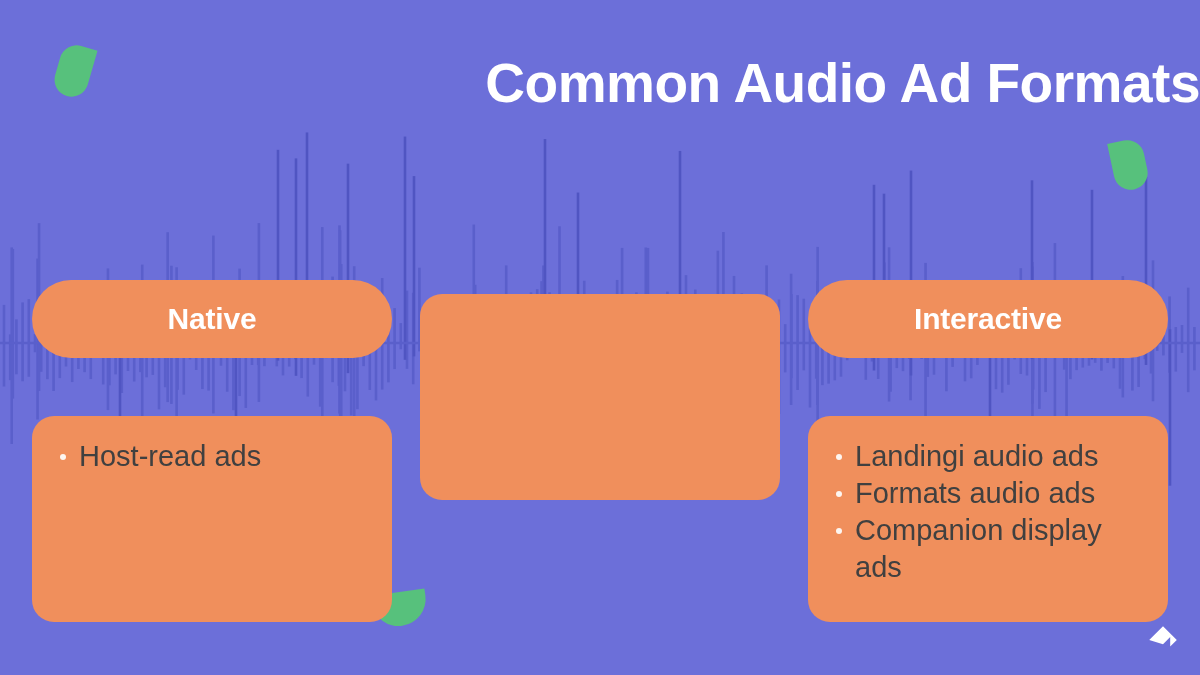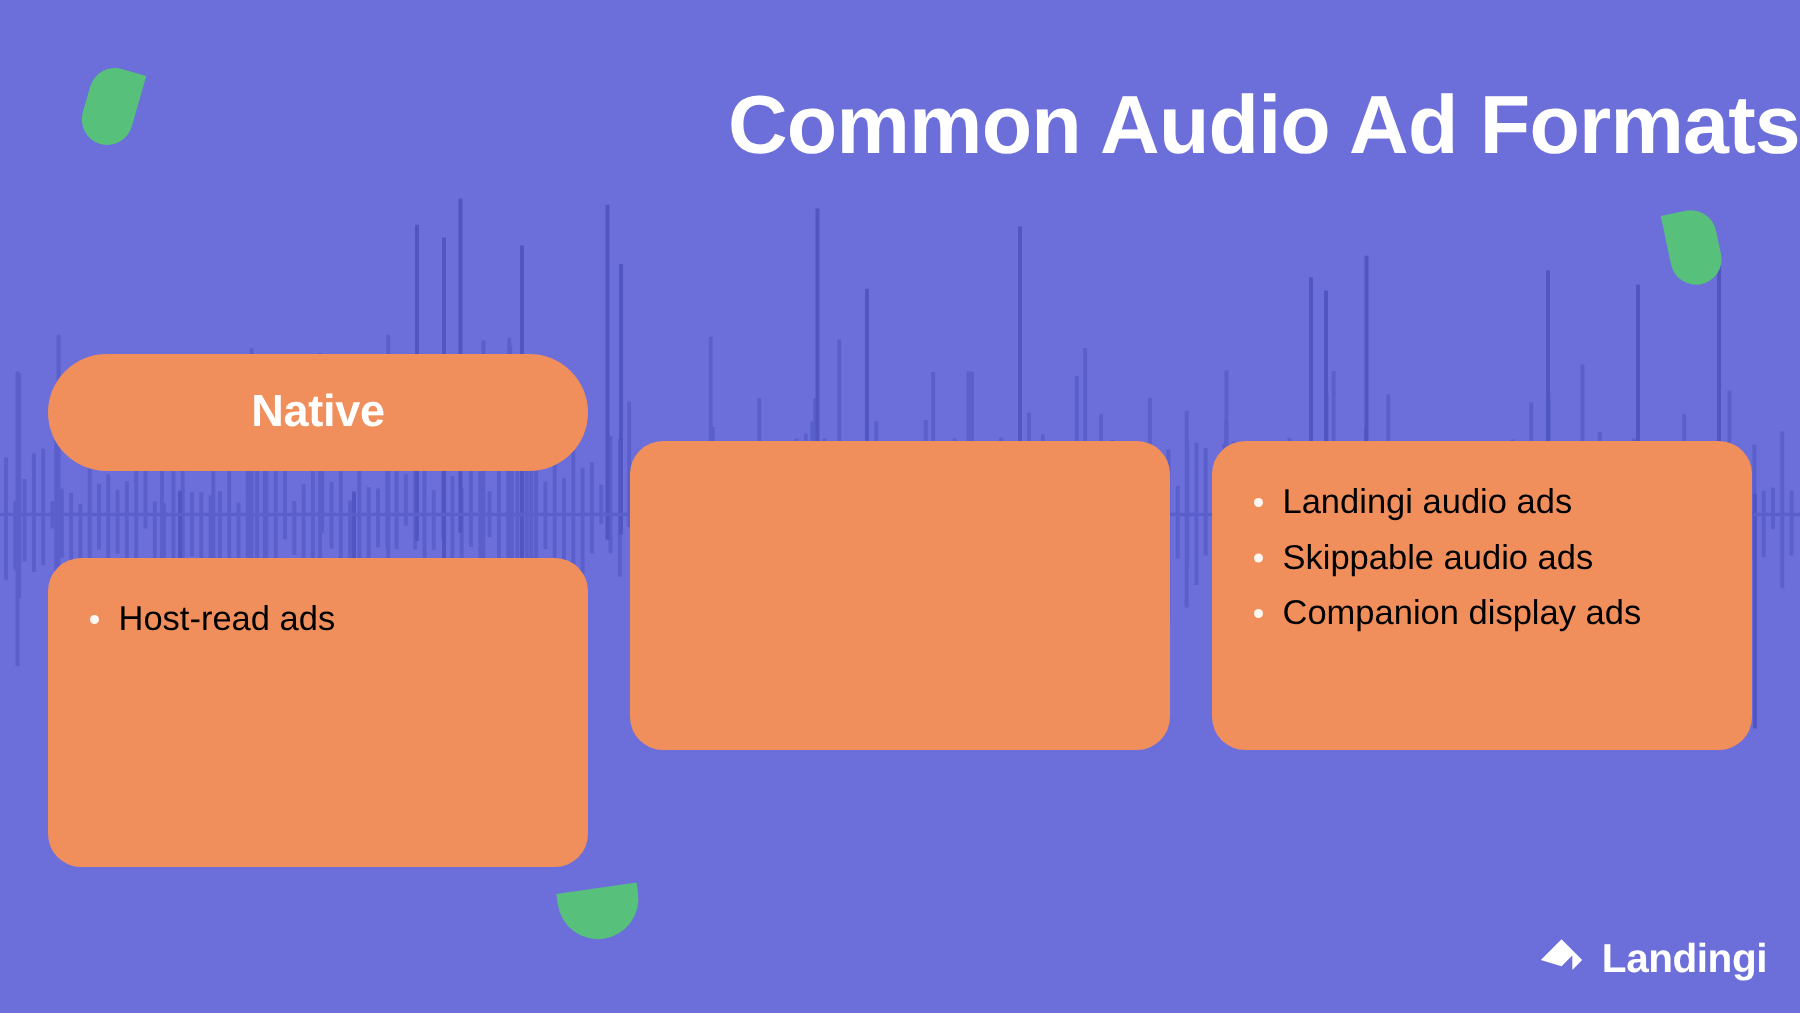--- a/index.html
+++ b/index.html
@@ -94,39 +94,40 @@
     height: 78px;
     background: #f08f5c;
     border-radius: 40px;
     display: flex;
     align-items: center;
     justify-content: center;
     color: #ffffff;
     font-size: 30px;
     font-weight: bold;
     letter-spacing: -0.2px;
+    margin-top: 44px;
   }
 
   .card {
     margin-top: 58px;
     min-height: 206px;
     background: #f08f5c;
     border-radius: 22px;
     padding: 22px 18px 20px 20px;
   }
 
   .bullets {
     list-style: none;
   }
 
   .bullets li {
     position: relative;
     padding-left: 27px;
-    color: #000000;
-    font-size: 23px;
+    color: #404040;
+    font-size: 29px;
     line-height: 37px;
   }
 
   .bullets li::before {
     content: "";
     position: absolute;
     left: 8px;
     top: 16px;
     width: 6px;
     height: 6px;
@@ -442,31 +443,33 @@
     </div>
 
     <div class="column">
       <div class="card">
         <ul class="bullets">
           </ul>
       </div>
     </div>
 
     <div class="column">
+      <div class="pill">
+        <span>Interactive</span>
+      </div>
       <div class="card">
         <ul class="bullets">
             <li>Landingi audio ads</li>
-            <li>Skippable audio ads</li>
+            <li>Formats audio ads</li>
             <li>Companion display ads</li>
           </ul>
       </div>
     </div>
 
   </div>
 
   <div id="logo">
     <svg class="mark" viewBox="0 0 100 100" aria-hidden="true">
       <path d="M50 4 L96 50 L74 72 L74 40 L50 64 L4 50 Z" fill="#ffffff"></path>
     </svg>
-    <span class="wordmark">Landingi</span>
   </div>
 
 </div>
 
 </body></html>

